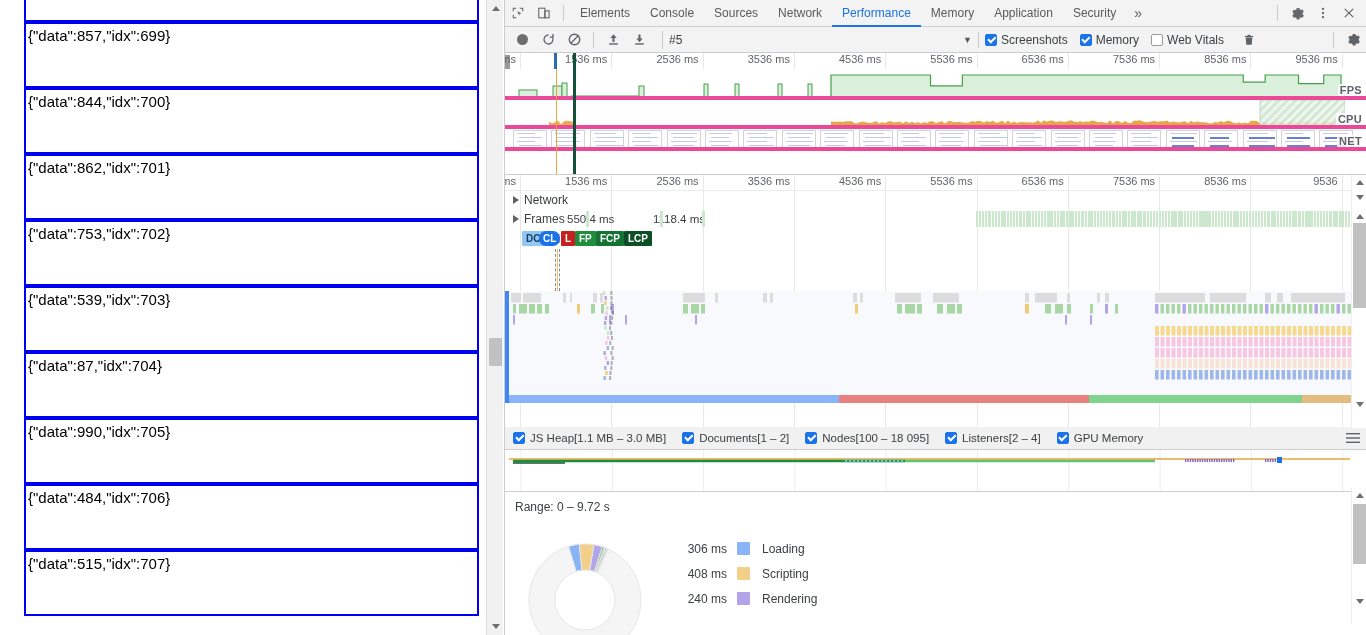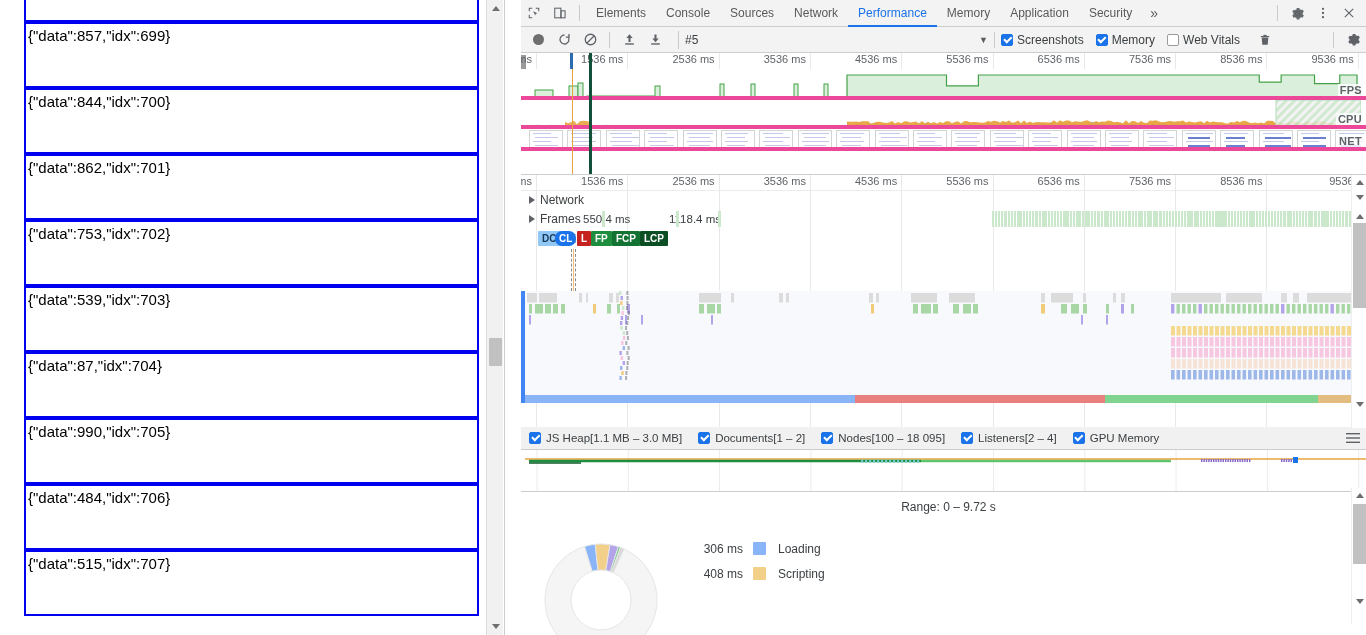--- a/index.html
+++ b/index.html
@@ -60,21 +60,20 @@
   }
 
   
   #devtools {
     position: absolute; left: 504px; top: 0;
     width: 862px; height: 635px;
     background: #fff;
     border-left: 1px solid #cdcdcd;
     font-size: 12px;
     color: #303942;
-    padding-left: 16px;
   }
 
   
   #dt-tabbar {
     position: relative; height: 27px;
     background: #f3f3f3;
     border-bottom: 1px solid #cdcdcd;
     display: flex; align-items: center;
   }
   .dt-icon-btn {
@@ -221,21 +220,21 @@
     height: 25px; border-bottom: 1px solid #cdcdcd;
     display: flex; align-items: flex-end; padding-left: 8px;
     background: #fff;
   }
   .b-tab {
     height: 24px; padding: 0 11px;
     display: flex; align-items: center; font-size: 12px;
     color: #5f6368; cursor: pointer;
   }
   .b-tab.active { color: #1a73e8; box-shadow: inset 0 -2px 0 #1a73e8; }
-  #range-label { padding: 8px 0 0 10px; font-size: 12px; color: #3c4043; text-align: center; }
+  #range-label { padding: 8px 0 0 10px; font-size: 12px; color: #3c4043; }
   #summary-body { position: relative; height: 110px; }
   #pie { position: absolute; left: 20px; top: 26px; width: 120px; height: 120px; }
   #legend-list { position: absolute; left: 160px; top: 22px; }
   .legend-row {
     display: flex; align-items: center; height: 25px; font-size: 12px; color: #3c4043;
   }
   .legend-time { width: 62px; text-align: right; margin-right: 10px; }
   .legend-swatch { width: 13px; height: 13px; margin-right: 12px; border-radius: 1px; }
 
   
@@ -1251,20 +1250,25 @@
           <div class="legend-row">
             <span class="legend-time">306 ms</span>
             <span class="legend-swatch" style="background:#8ab4f8;"></span>
             <span>Loading</span>
           </div>
           <div class="legend-row">
             <span class="legend-time">408 ms</span>
             <span class="legend-swatch" style="background:#f3d08a;"></span>
             <span>Scripting</span>
           </div>
+          <div class="legend-row">
+            <span class="legend-time">240 ms</span>
+            <span class="legend-swatch" style="background:#b3a3e8;"></span>
+            <span>Rendering</span>
+          </div>
         </div>
         <div class="dt-scroll" style="top:-26px;height:136px;">
           <div class="sb-arr" style="top:0;">
               <span class="tri up"></span>
             </div>
           <div class="sb-thumb" style="top:16px;height:60px;"></div>
           <div class="sb-arr" style="top:106px;">
               <span class="tri down"></span>
             </div>
         </div>

